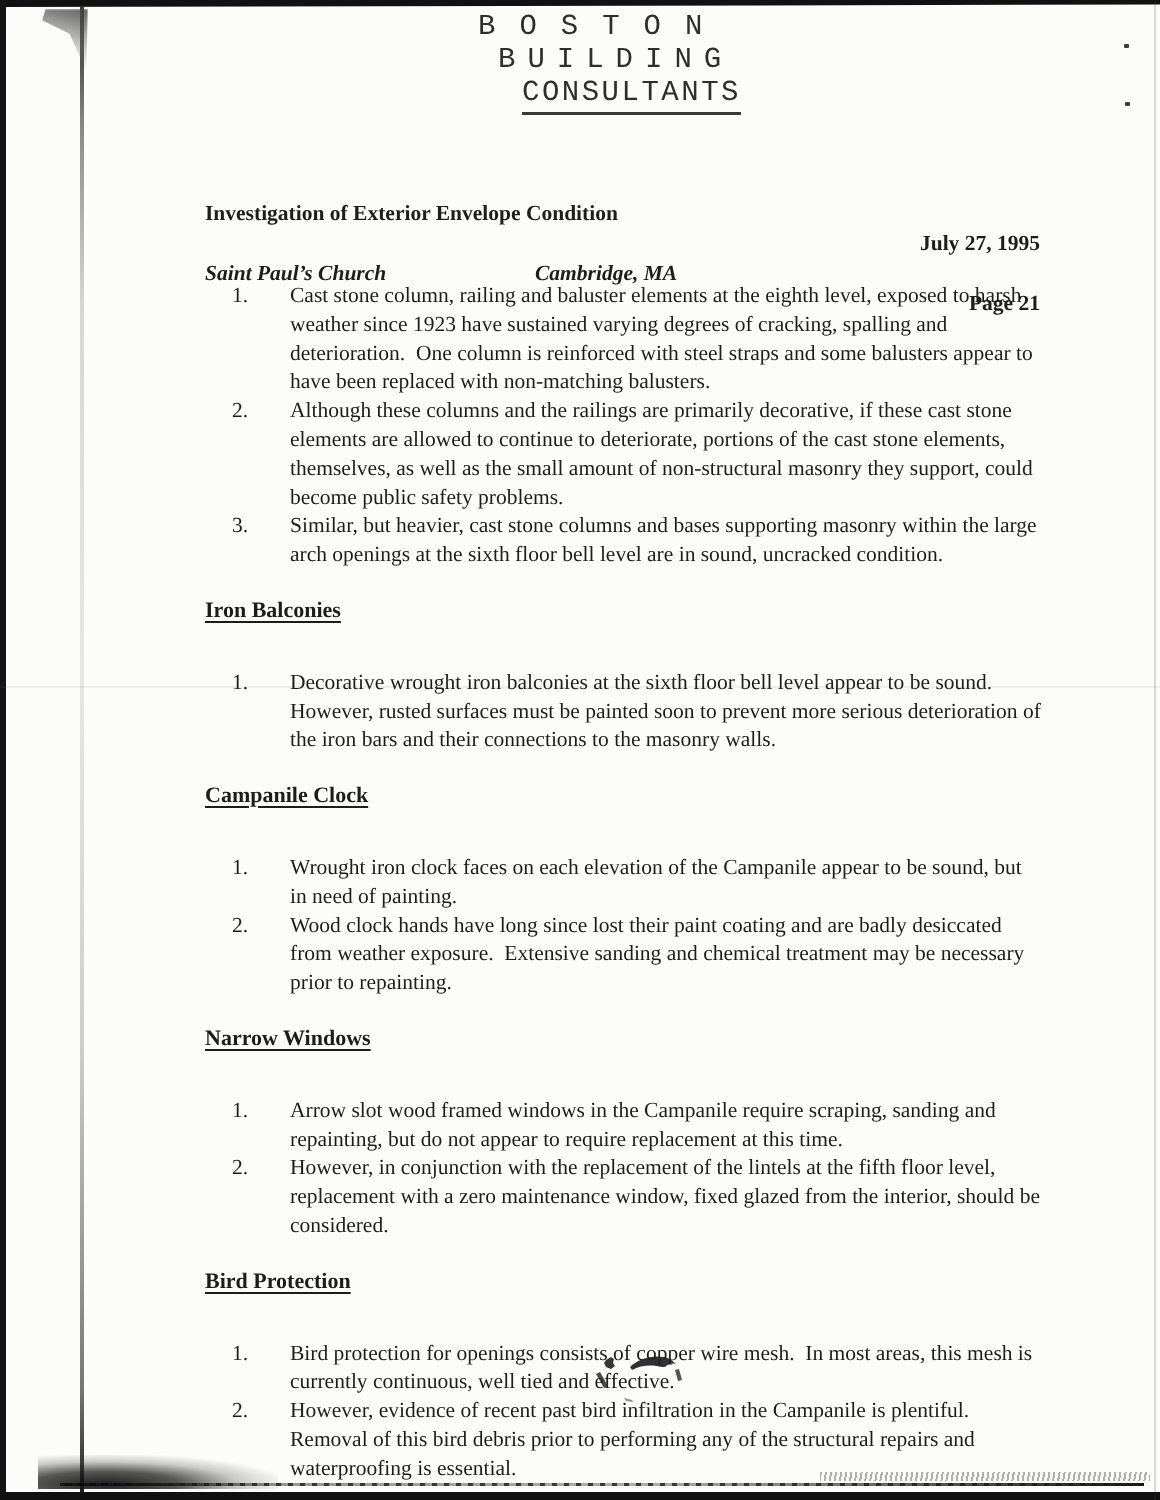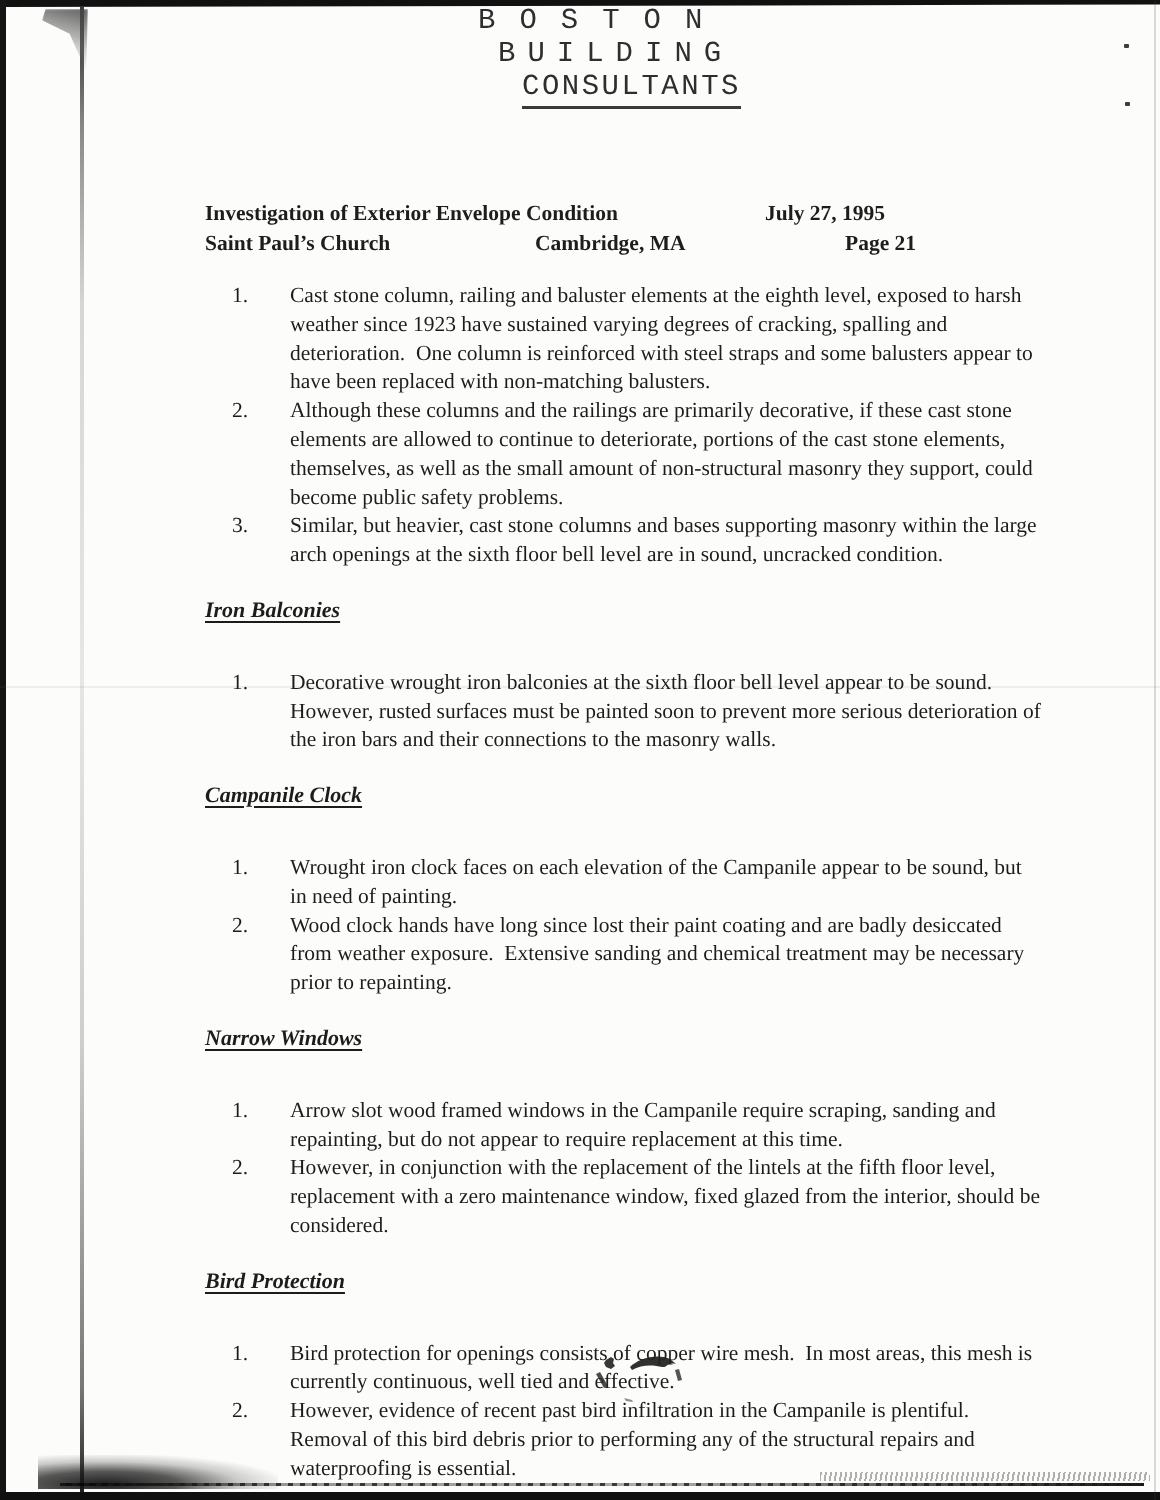--- a/index.html
+++ b/index.html
@@ -45,47 +45,46 @@
     background:repeating-linear-gradient(100deg, rgba(40,40,40,.45) 0 2px, transparent 2px 5px);
     filter:blur(.4px); opacity:.8;
   }
   .faint-hline{position:absolute;top:686px;left:0;width:1160px;height:2px;background:rgba(120,120,120,.10);}
   .speck{position:absolute;width:5px;height:4px;background:#3c3c3c;border-radius:1px;}
   .speck.s1{top:44px;left:1124px;}
   .speck.s2{top:102px;left:1125px;}
 
   
   .letterhead{
-    position:absolute;top:4px;left:478px;width:256px;
+    position:absolute;top:10px;left:478px;width:256px;
     font-family:"Liberation Mono", monospace;
     color:#2e2e2e;
   }
   .lh-line{font-size:29px;line-height:33px;white-space:nowrap;}
   .lh1{letter-spacing:24px;}
   .lh2{letter-spacing:12px;margin-left:20px;}
   .lh3{letter-spacing:2.5px;border-bottom:3px solid #3a3a3a;padding-bottom:3px;display:inline-block;margin-left:44px;}
 
   
   .doc-header{position:absolute;top:198px;left:205px;width:835px;font-weight:bold;font-size:21.5px;line-height:30px;}
-  .dh-row{display:flex;}
+  .dh-row{display:flex;flex-direction:column;}
   .dh-left1{width:560px;}
-  .dh-left2{display:flex;width:640px;}
+  .dh-left2{display:flex;width:640px;font-style:italic;}
   .dh-sub{width:330px;}
   .dh-right{text-align:right;font-family:Liberation Serif, serif;}
 
   
   .content{position:absolute;top:281px;left:205px;width:838px;font-size:21.5px;line-height:28.8px;color:#1c1c1c;}
   .section-heading{
     font-weight:bold;
     text-decoration:underline;
     text-decoration-thickness:2px;
     text-underline-offset:4px;
     margin:27px 0 43px 0;
     font-size:22px;
-    font-style:italic;
   }
   .num-list{margin:0;}
   .list-item{display:flex;align-items:flex-start;}
   .list-item .num{width:46px;flex:0 0 46px;padding-left:27px;box-sizing:content-box;}
   .list-item .txt{flex:1;white-space:pre-wrap;max-width:764px;margin-left:12px;}
   
   .content,.doc-header,.letterhead{text-rendering:geometricPrecision;}
 
   .ink-smudge{position:absolute;top:1343px;left:572px;}
 </style>

